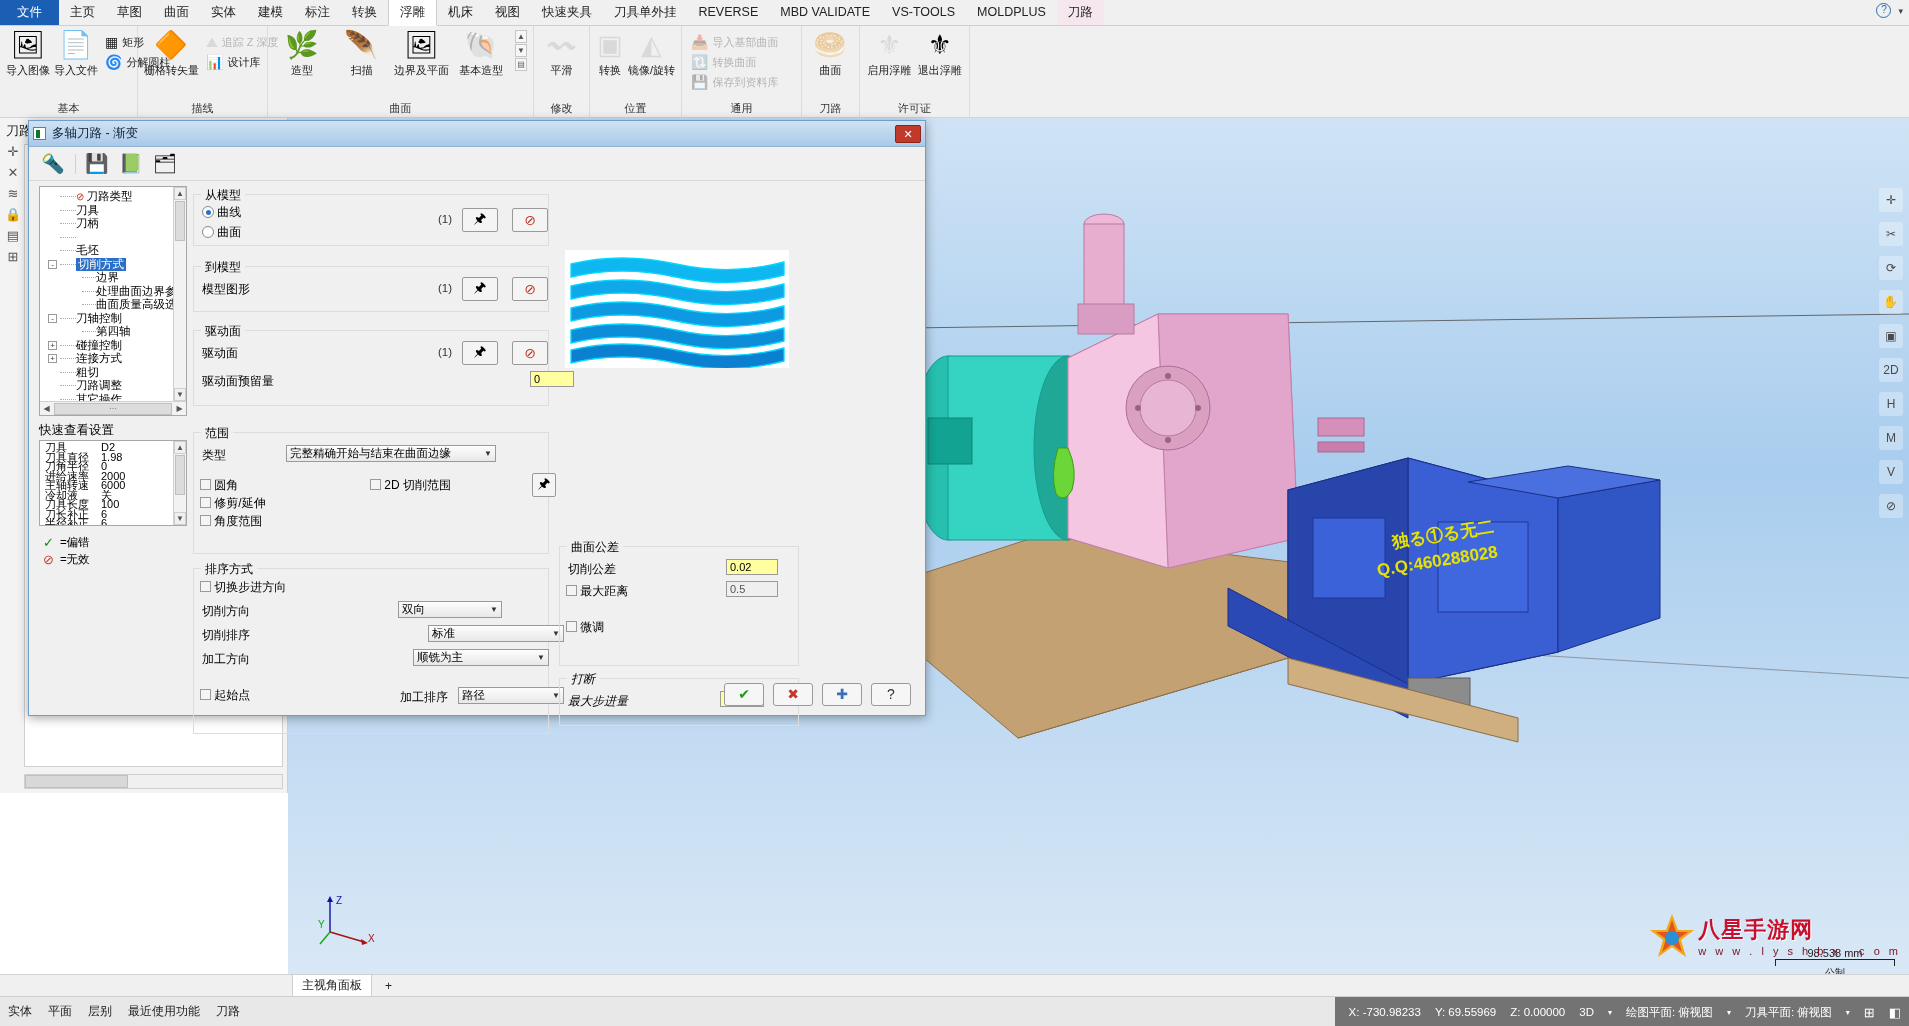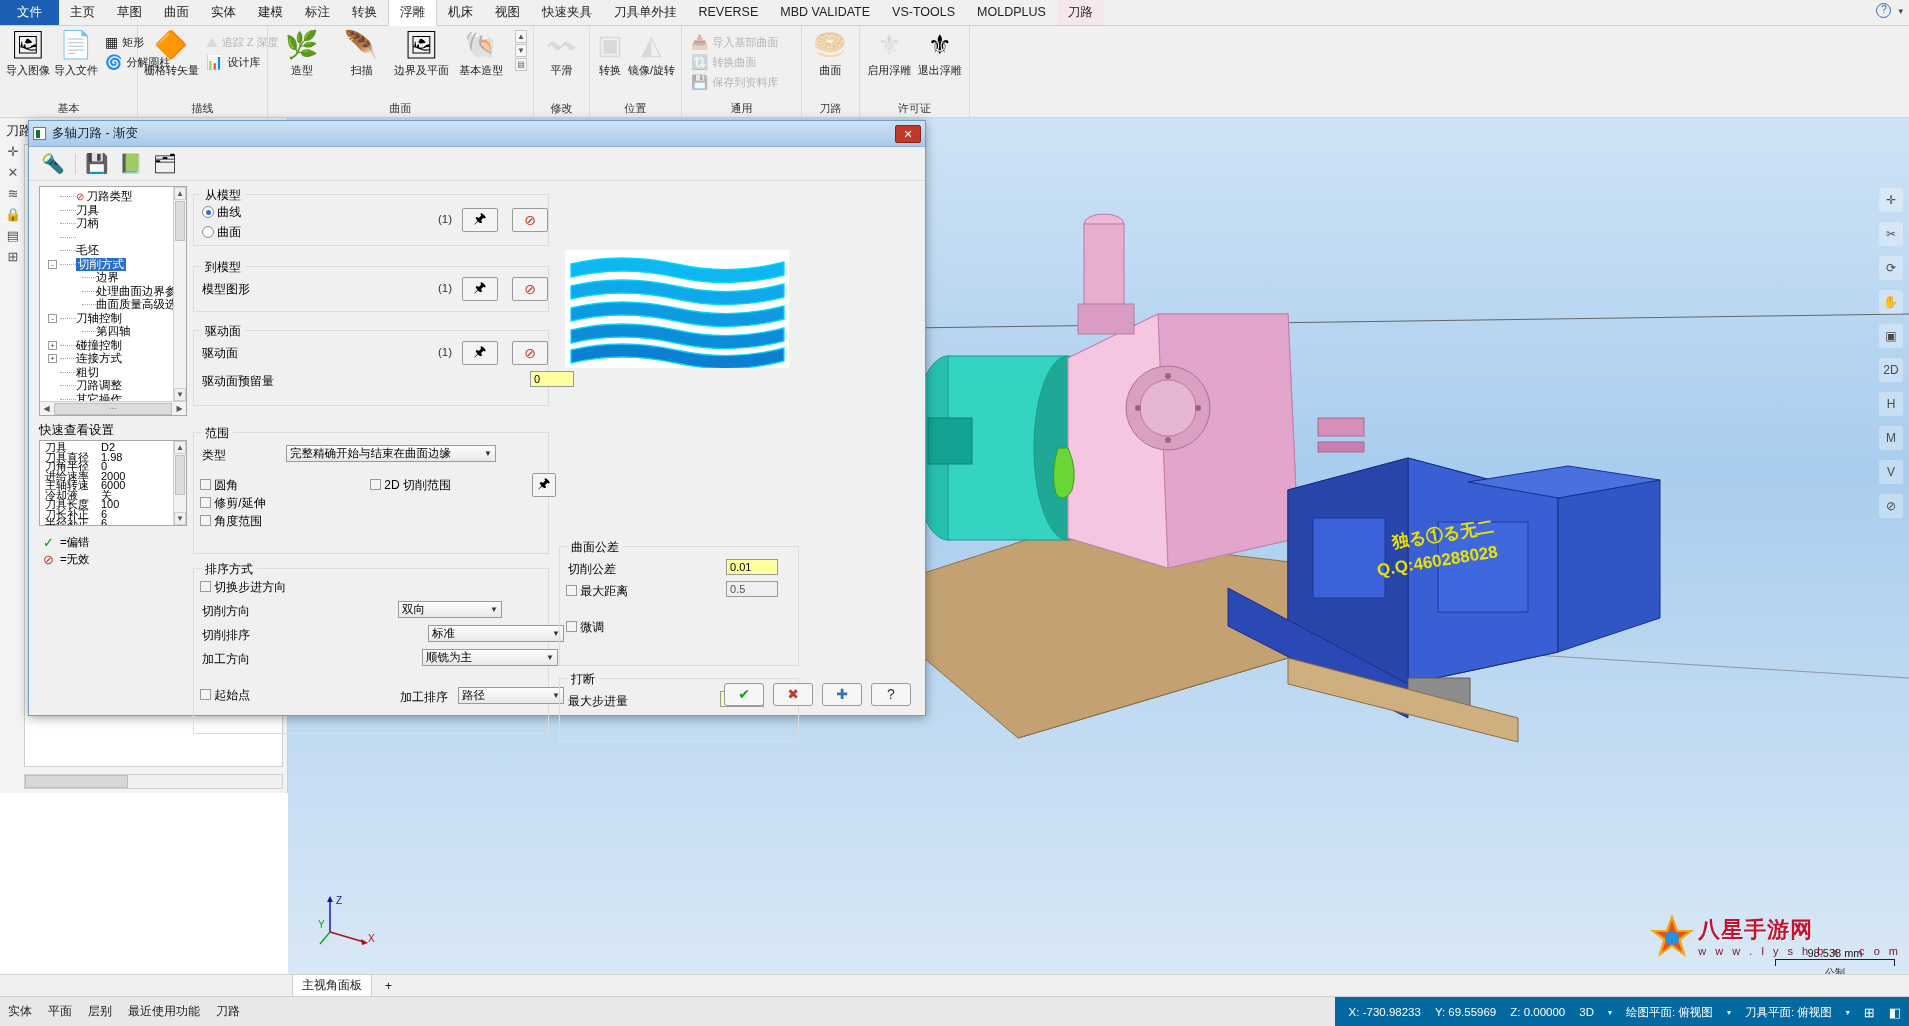--- a/index.html
+++ b/index.html
@@ -86,21 +86,21 @@
                background:#f0f0f0; border-top:1px solid #d2d2d2; display:flex;
                align-items:center; }
   .btab { font-size:12px; padding:2px 9px; color:#222; }
   .btab.active { background:#fff; border:1px solid #cfcfcf; }
   #statusbar { position:absolute; left:0; bottom:0; width:1909px; height:30px;
                background:#e8e8e8; border-top:1px solid #cfcfcf; display:flex;
                align-items:center; }
   #sb-left { display:flex; gap:16px; padding-left:8px; font-size:12px; color:#222;}
   #sb-right { position:absolute; right:0; top:0; height:30px; display:flex;
               align-items:center; gap:14px; padding-right:8px; font-size:11.5px;
-              color:#111; background:#0369a1; color:#fff; padding-left:14px;}
+              color:#111; background:#737373; color:#fff; padding-left:14px;}
   
   #dlg { position:absolute; left:28px; top:120px; width:898px; height:596px;
          background:#f0f0f0; border:1px solid #6f9dc9;
          box-shadow:0 2px 10px rgba(0,0,0,.35); }
   #dlg-title { height:26px; background:linear-gradient(#cfe2f3,#a9c9e8);
                border-bottom:1px solid #8fb3d4; display:flex; align-items:center;
                padding:0 4px; }
   #dlg-title .ico { width:13px; height:13px; background:#fff; border:1px solid #777;
                     margin-right:6px; position:relative; }
   #dlg-title .ico:after { content:""; position:absolute; left:2px; top:2px;
@@ -780,52 +780,52 @@
         <span class="ar">▼</span>
       </div>
 
       <span class="lbl12" style="position:absolute;left:8px;top:58px;">切削排序</span>
       <div class="ddl" style="position:absolute;left:234px;top:56px;width:136px;">
         <span>标准</span>
         <span class="ar">▼</span>
       </div>
 
       <span class="lbl12" style="position:absolute;left:8px;top:82px;">加工方向</span>
-      <div class="ddl" style="position:absolute;left:228px;top:80px;width:136px;">
+      <div class="ddl" style="position:absolute;left:219px;top:80px;width:136px;">
         <span>顺铣为主</span>
         <span class="ar">▼</span>
       </div>
 
       <div style="position:absolute;left:6px;top:118px;">
         <span class="cbx"></span>
         <span class="lbl12">起始点</span>
       </div>
       <span class="lbl12" style="position:absolute;left:206px;top:120px;">加工排序</span>
       <div class="ddl" style="position:absolute;left:264px;top:118px;width:106px;">
         <span>路径</span>
         <span class="ar">▼</span>
       </div>
     </div>
 
     <div class="grp" style="left:530px; top:364px; width:240px; height:120px;">
       <span class="cap">曲面公差</span>
       <span class="lbl12" style="position:absolute;left:8px;top:14px;">切削公差</span>
-      <div class="txtin" style="position:absolute;left:166px;top:12px;width:52px;">0.01</div>
+      <div class="txtin" style="position:absolute;left:166px;top:12px;width:52px;">0.02</div>
       <div style="position:absolute;left:6px;top:36px;">
         <span class="cbx"></span>
         <span class="lbl12">最大距离</span>
       </div>
       <div class="txtin gray" style="position:absolute;left:166px;top:34px;width:52px;">0.5</div>
       <div style="position:absolute;left:6px;top:72px;">
         <span class="cbx"></span>
         <span class="lbl12">微调</span>
       </div>
     </div>
 
-    <div class="grp" style="left:530px; top:496px; width:240px; height:64px;">
+    <div class="grp" style="left:530px; top:496px; width:240px; height:48px;font-style:italic;">
       <span class="cap">打断</span>
       <span class="lbl12" style="position:absolute;left:8px;top:14px;">最大步进量</span>
       <div class="txtin" style="position:absolute;left:160px;top:12px;width:44px;">0.1</div>
     </div>
 
   </div>
 
   <div id="dlg-footer">
     <div class="fbtn" style="color:#1c9c1c;">✔</div>
     <div class="fbtn" style="color:#c0392b;">✖</div>

